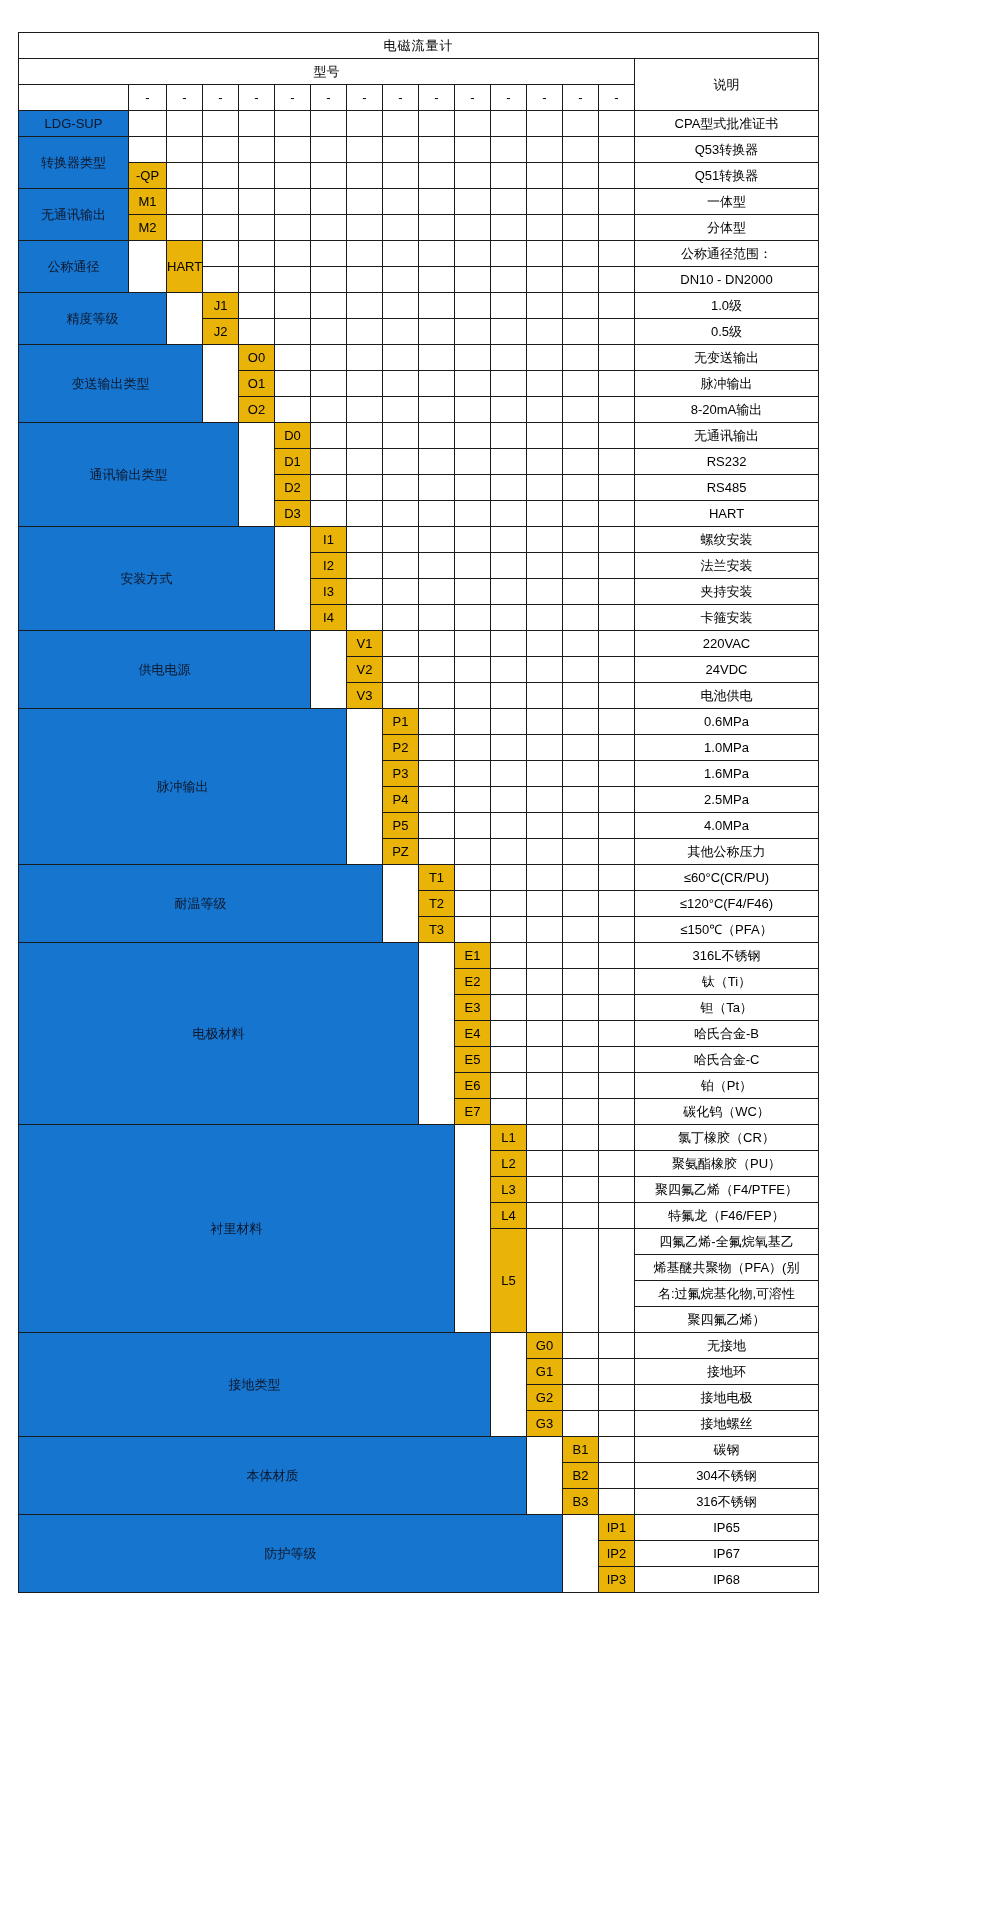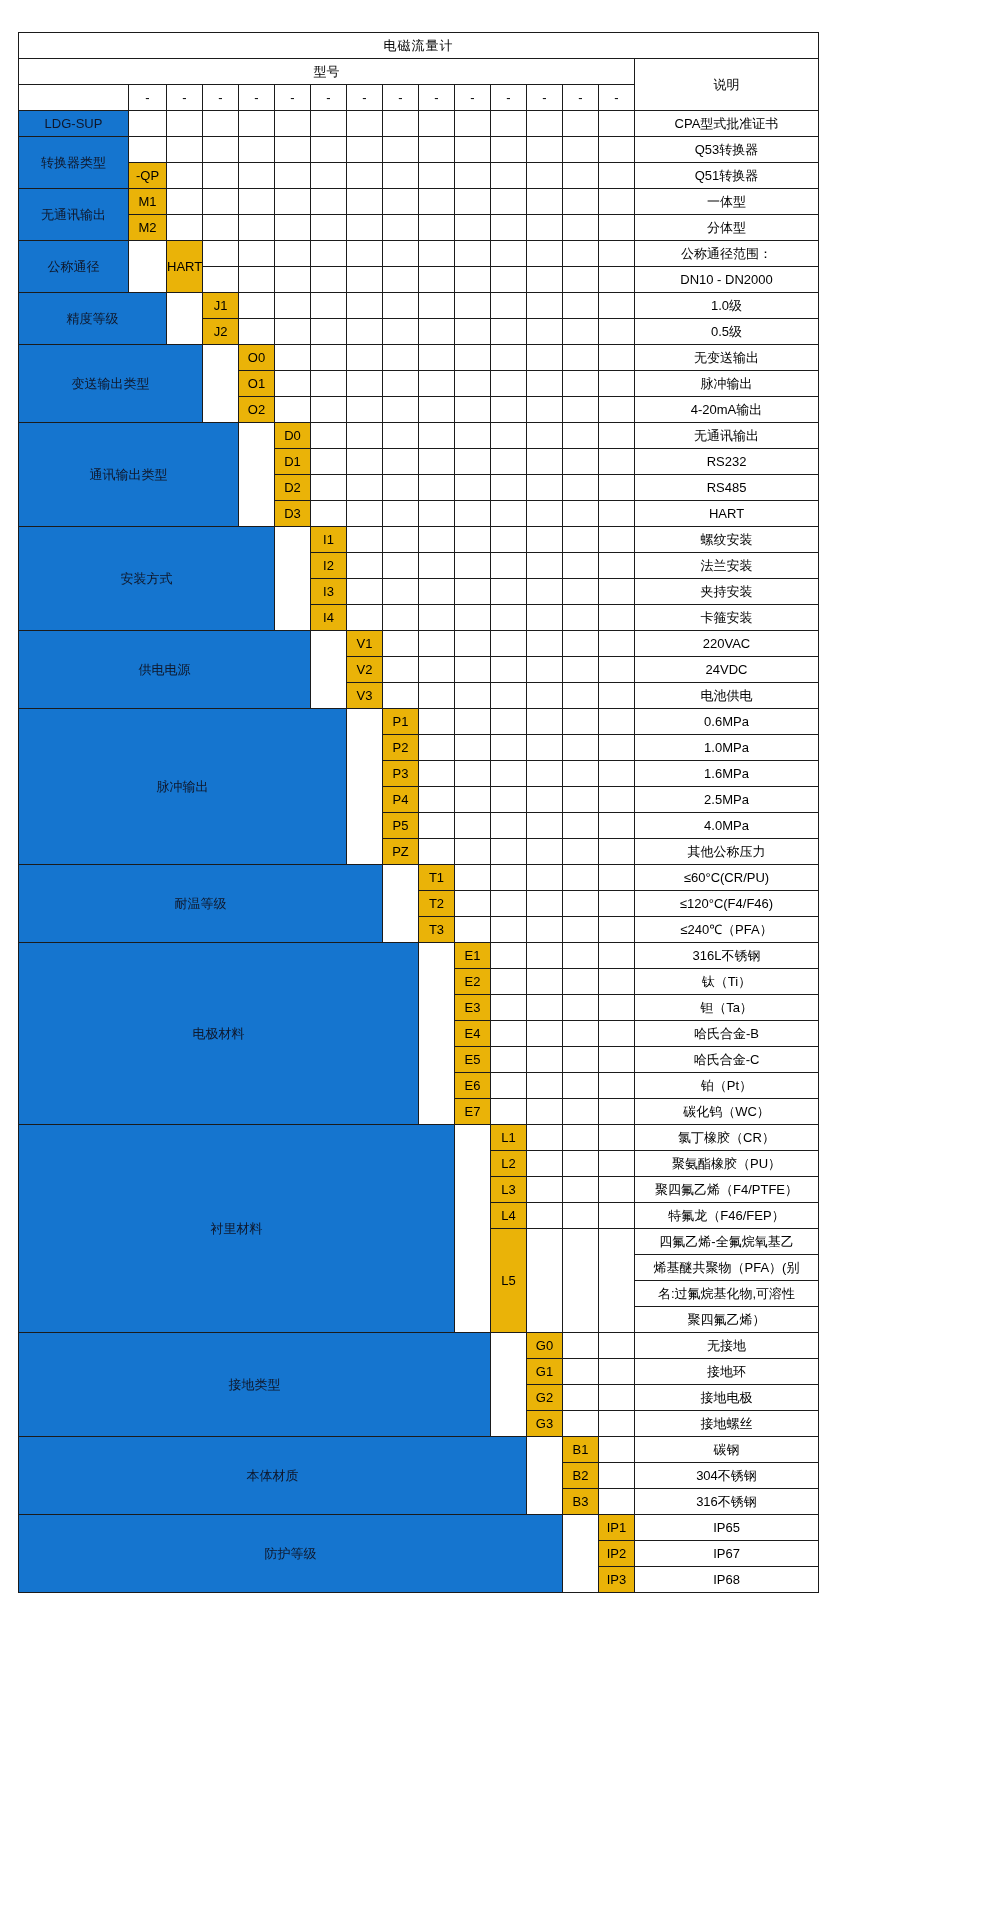--- a/index.html
+++ b/index.html
@@ -325,21 +325,21 @@
         <td class="empty"></td>
         <td class="empty"></td>
         <td class="empty"></td>
         <td class="empty"></td>
         <td class="empty"></td>
         <td class="empty"></td>
         <td class="empty"></td>
         <td class="empty"></td>
         <td class="empty"></td>
         <td class="empty"></td>
-        <td class="desc">4-20mA输出</td>
+        <td class="desc">8-20mA输出</td>
       </tr>
 
       <tr>
         <td class="blue" rowspan="4" colspan="4">通讯输出类型</td>
         <td class="empty" rowspan="4"></td>
         <td class="code">D0</td>
         <td class="empty"></td>
         <td class="empty"></td>
         <td class="empty"></td>
         <td class="empty"></td>
@@ -560,21 +560,21 @@
         <td class="empty"></td>
         <td class="desc">≤120°C(F4/F46)</td>
       </tr>
       <tr>
         <td class="code">T3</td>
         <td class="empty"></td>
         <td class="empty"></td>
         <td class="empty"></td>
         <td class="empty"></td>
         <td class="empty"></td>
-        <td class="desc">≤240℃（PFA）</td>
+        <td class="desc">≤150℃（PFA）</td>
       </tr>
 
       <tr>
         <td class="blue" rowspan="7" colspan="9">电极材料</td>
         <td class="empty" rowspan="7"></td>
         <td class="code">E1</td>
         <td class="empty"></td>
         <td class="empty"></td>
         <td class="empty"></td>
         <td class="empty"></td>

